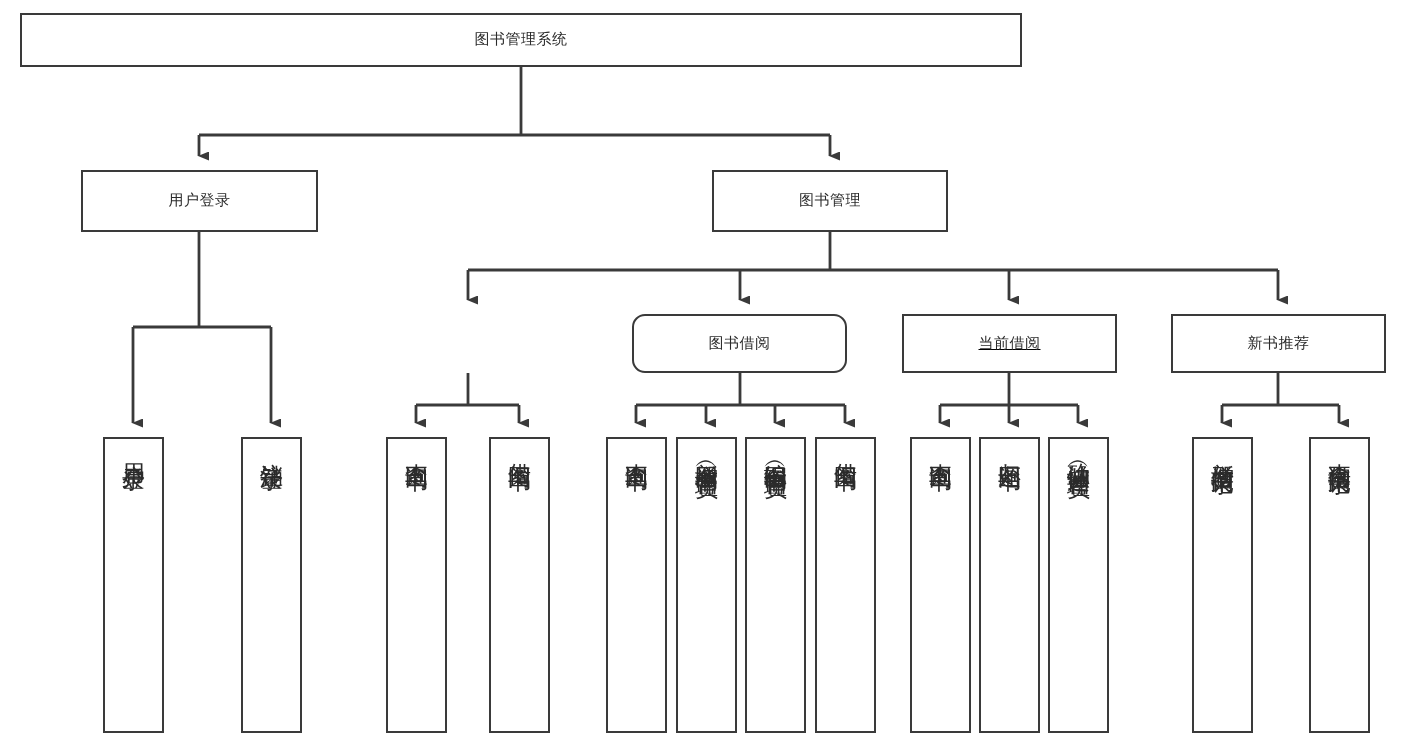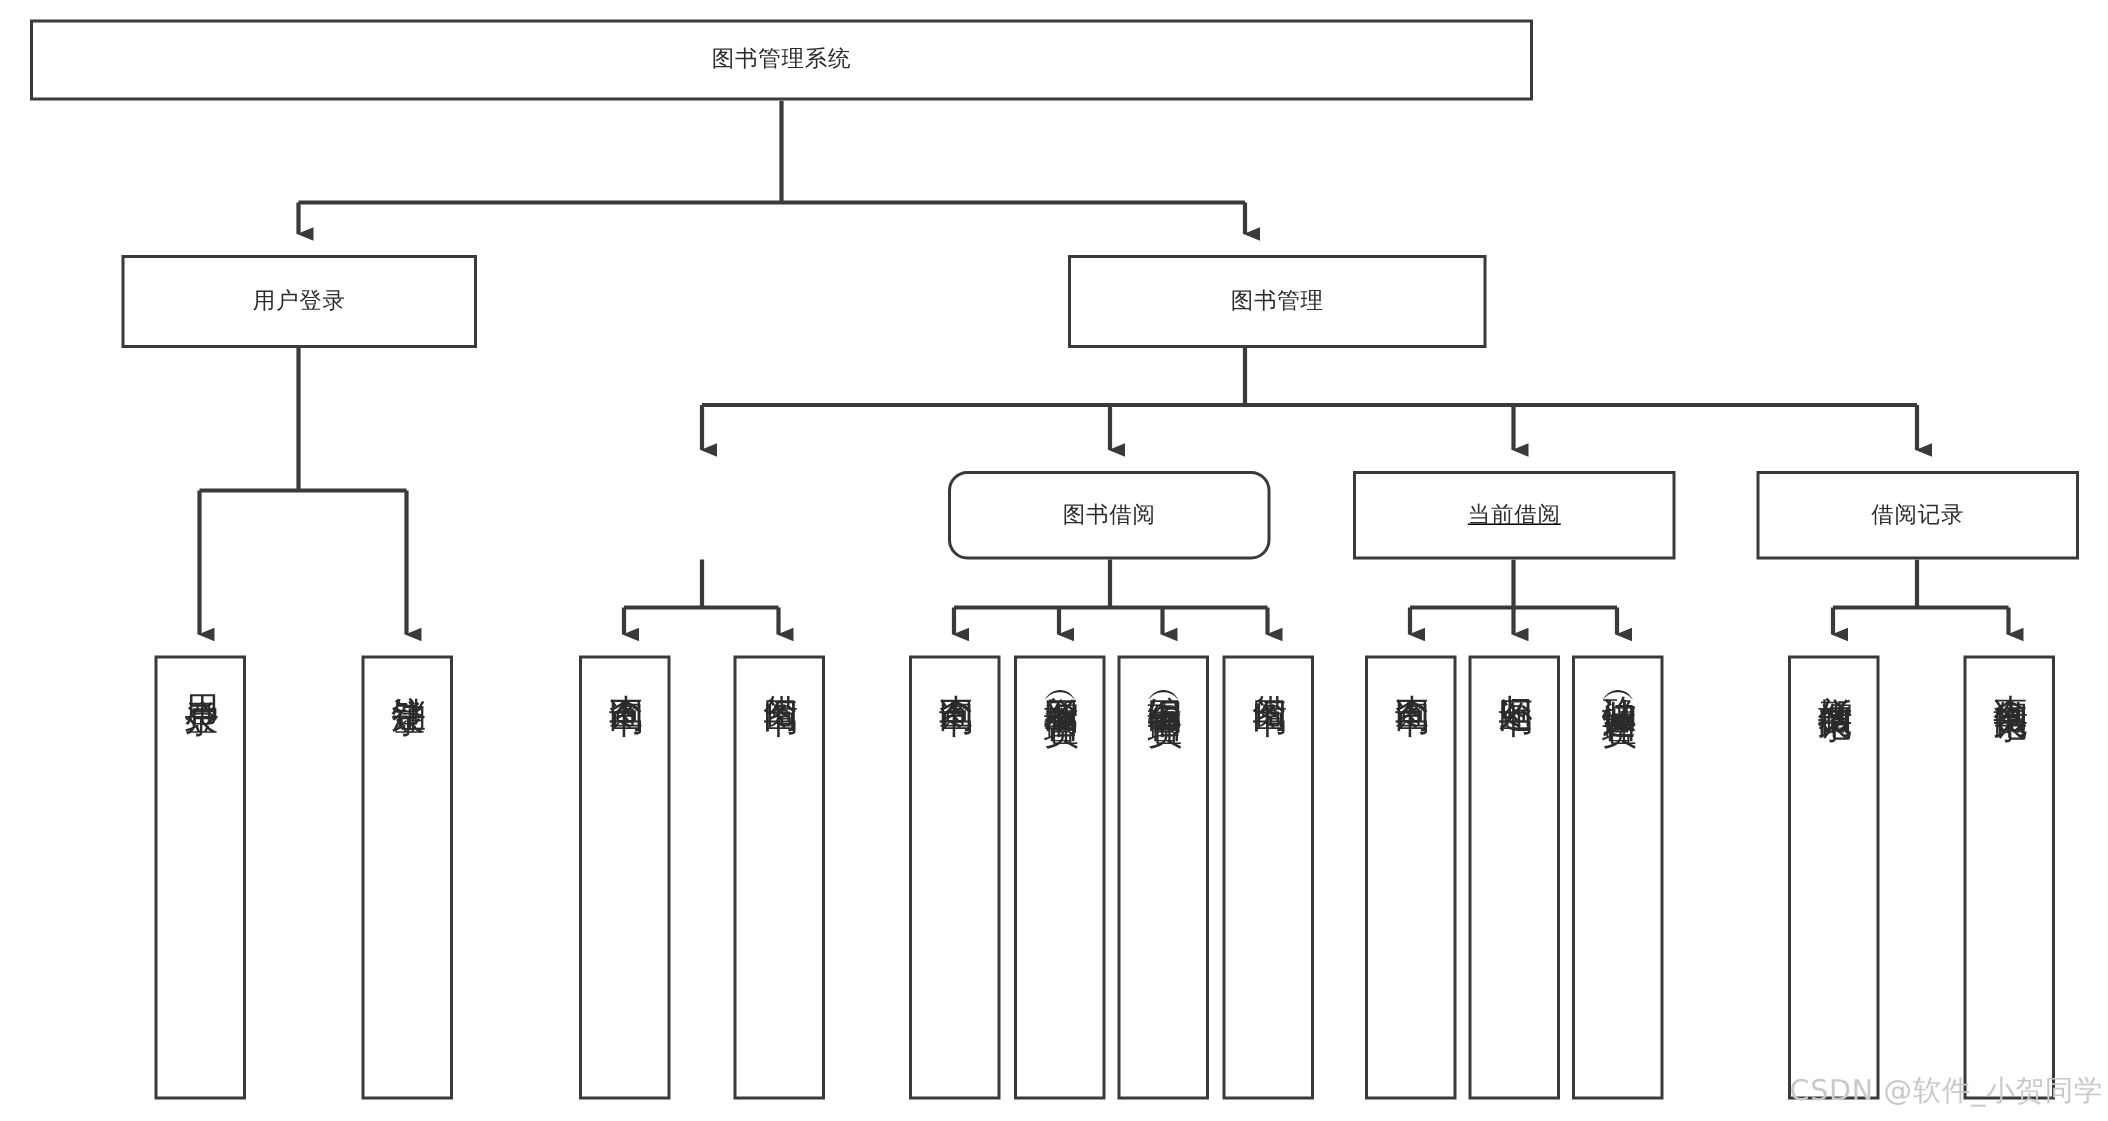--- a/index.html
+++ b/index.html
@@ -123,35 +123,35 @@
   </svg>
 
   <div class="node" style="left:20px; top:13px; width:1002px; height:54px;">
     <span class="node-label">图书管理系统</span>
   </div>
 
   <div class="node" style="left:81px; top:170px; width:237px; height:62px;">
     <span class="node-label">用户登录</span>
   </div>
 
-  <div class="node" style="left:712px; top:170px; width:279px; height:62px;">
+  <div class="node" style="left:712px; top:170px; width:236px; height:62px;">
     <span class="node-label">图书管理</span>
   </div>
 
 
   <div class="node" style="left:632px; top:314px; width:215px; height:59px;border-radius:13px;">
     <span class="node-label">图书借阅</span>
   </div>
 
   <div class="node" style="left:902px; top:314px; width:215px; height:59px;text-decoration:underline;">
     <span class="node-label">当前借阅</span>
   </div>
 
   <div class="node" style="left:1171px; top:314px; width:215px; height:59px;">
-    <span class="node-label">借阅记录</span>
+    <span class="node-label">新书推荐</span>
   </div>
 
   <div class="node vertical" style="left:103px; top:437px; width:61px; height:296px;">
     <span class="node-label">用户登录</span>
   </div>
 
   <div class="node vertical" style="left:241px; top:437px; width:61px; height:296px;">
     <span class="node-label">注销登录</span>
   </div>
 
@@ -192,15 +192,14 @@
   </div>
 
   <div class="node vertical" style="left:1192px; top:437px; width:61px; height:296px;">
     <span class="node-label">新增借阅记录</span>
   </div>
 
   <div class="node vertical" style="left:1309px; top:437px; width:61px; height:296px;">
     <span class="node-label">查询借阅记录</span>
   </div>
 
-  <div class="watermark" style="left:1193px; top:714px;">CSDN @软件_小贺同学</div>
 
 </div>
 
 </body></html>

